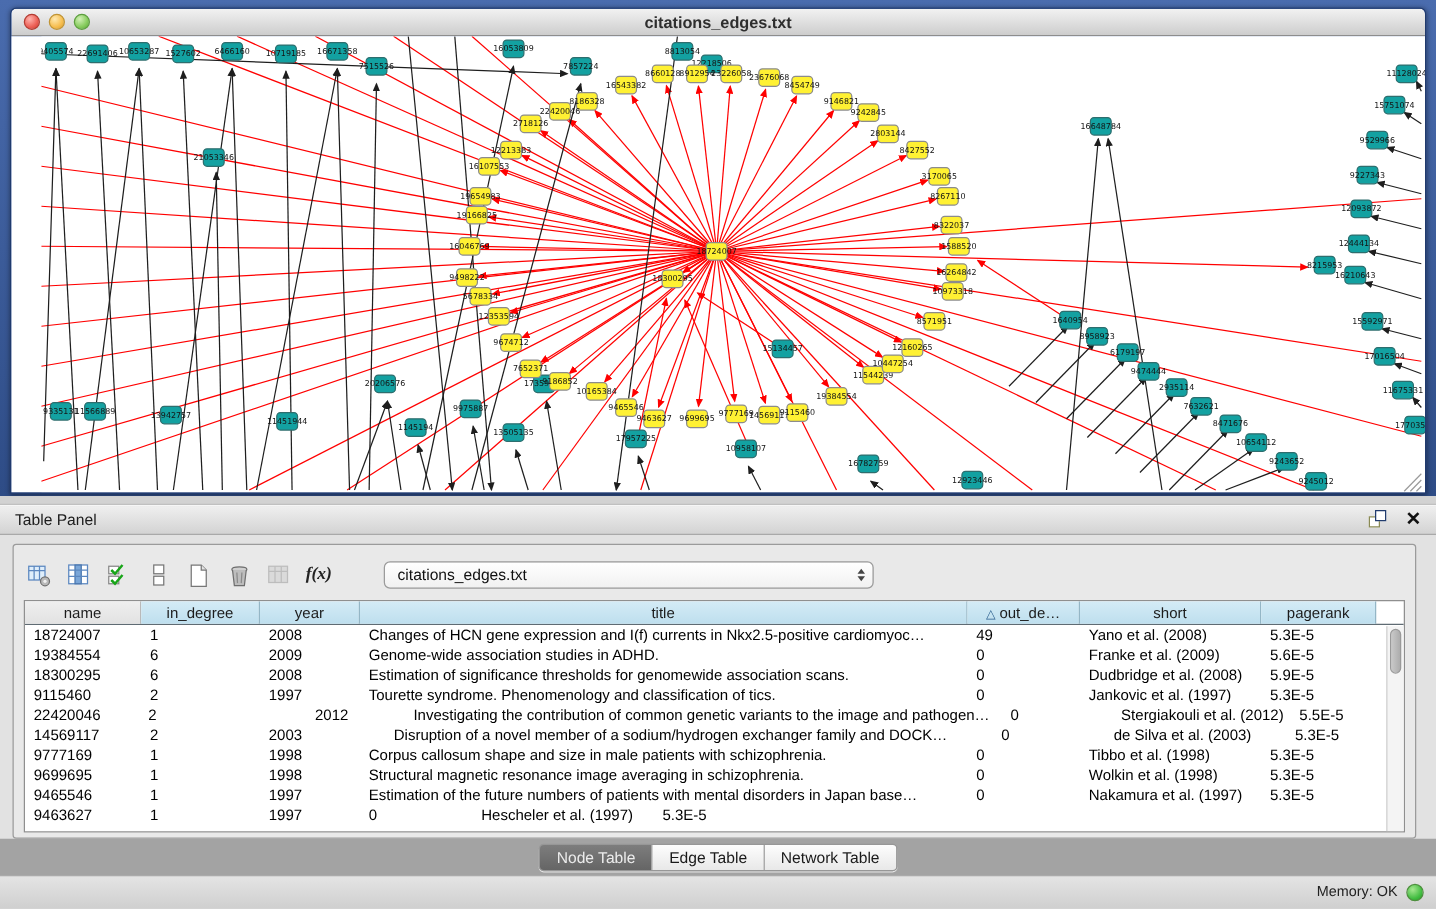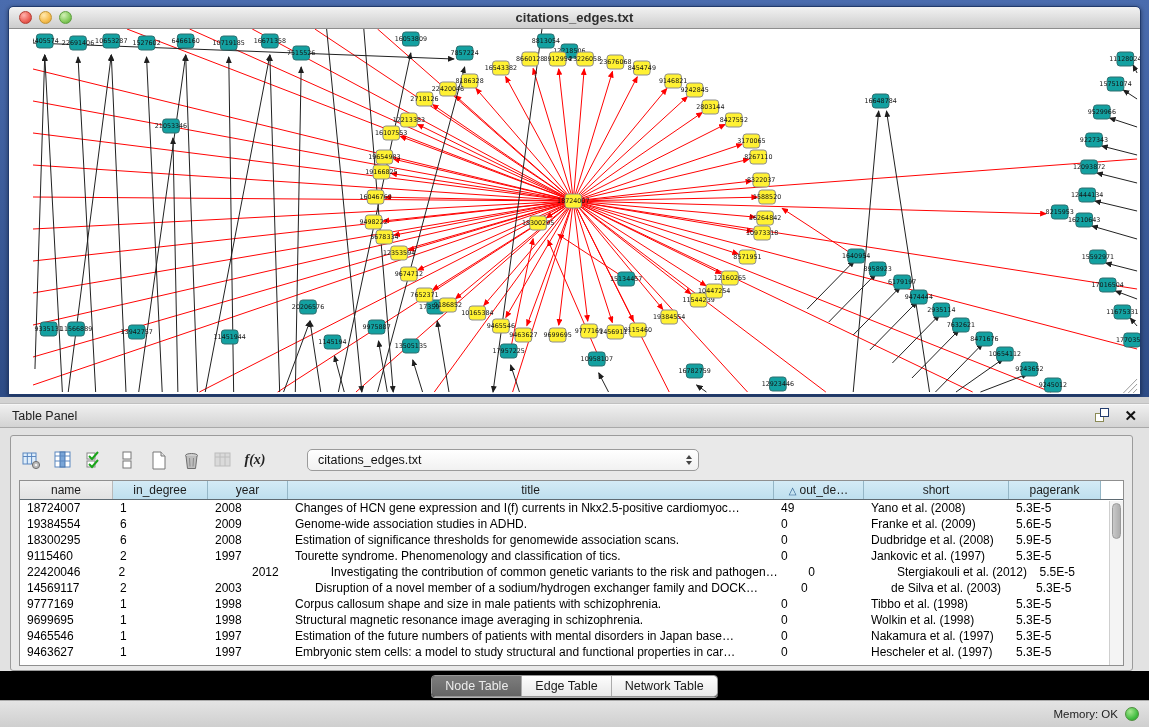--- a/index.html
+++ b/index.html
@@ -61,21 +61,21 @@
     overflow:hidden; white-space:nowrap; cursor:default; }
   .hcell.gray { background:linear-gradient(180deg,#efefef,#e2e2e2); border-right:1px solid #b9b9b9; }
   .hcell .sort { color:#2a5d8c; font-size:10px; margin-right:3px; }
   .trow { display:flex; height:16px; align-items:center; }
   .tcell { font-size:12px; color:#000; padding-left:7px; white-space:nowrap; overflow:hidden; height:16px; line-height:16px; }
   .vscroll { position:absolute; top:20px; right:0; bottom:0; width:14px;
     background:#f4f4f4; border-left:1px solid #cfcfcf; }
   .vthumb { position:absolute; top:2px; left:2px; width:9px; height:36px; border-radius:5px;
     background:linear-gradient(90deg,#c9c9c9,#adadad); border:1px solid #9a9a9a; }
 
-  .tabs-row { height:30px; display:flex; justify-content:center; align-items:center; background:#000000; }
+  .tabs-row { height:30px; display:flex; justify-content:center; align-items:center; background:#a3a3a3; }
   .seg { display:flex; border:1px solid #979797; border-radius:4px; overflow:hidden;
     box-shadow:0 1px 0 rgba(255,255,255,.7); }
   .seg-btn { padding:2px 13px; font-size:12.5px; color:#1a1a1a; line-height:16px;
     background:linear-gradient(180deg,#fdfdfd,#e8e8e8); border-right:1px solid #ababab; cursor:default; }
   .seg-btn:last-child { border-right:none; }
   .seg-btn.selected { background:linear-gradient(180deg,#7d7d7d,#656565); color:#ececec; }
 
   .status-bar { height:27px; flex:0 0 27px; display:flex; align-items:center; justify-content:flex-end;
     gap:7px; padding-right:10px; background:linear-gradient(180deg,#e4e4e4,#cfcfcf);
     border-top:1px solid #aaaaaa; }
@@ -744,21 +744,21 @@
               <div class="tcell" style="width: 80px;">1997</div>
               <div class="tcell" style="width: 486px;">Tourette syndrome. Phenomenology and classification of tics.</div>
               <div class="tcell" style="width: 90px;">0</div>
               <div class="tcell" style="width: 145px;">Jankovic et al. (1997)</div>
               <div class="tcell" style="width: 92px;">5.3E-5</div>
             </div>
             <div class="trow">
               <div class="tcell" style="width: 93px;">22420046</div>
               <div class="tcell" style="width: 95px;">2</div>
               <div class="tcell" style="width: 80px; margin-left: 40px;">2012</div>
-              <div class="tcell" style="width: 486px;">Investigating the contribution of common genetic variants to the risk and pathogen…</div>
+              <div class="tcell" style="width: 486px;">Investigating the contribution of common genetic variants to the image and pathogen…</div>
               <div class="tcell" style="width: 90px;">0</div>
               <div class="tcell" style="width: 145px;">Stergiakouli et al. (2012)</div>
               <div class="tcell" style="width: 92px;">5.5E-5</div>
             </div>
             <div class="trow">
               <div class="tcell" style="width: 93px;">14569117</div>
               <div class="tcell" style="width: 95px;">2</div>
               <div class="tcell" style="width: 80px;">2003</div>
               <div class="tcell" style="width: 486px; margin-left: 20px;">Disruption of a novel member of a sodium/hydrogen exchanger family and DOCK…</div>
               <div class="tcell" style="width: 90px;">0</div>
@@ -789,21 +789,20 @@
               <div class="tcell" style="width: 80px;">1997</div>
               <div class="tcell" style="width: 486px;">Estimation of the future numbers of patients with mental disorders in Japan base…</div>
               <div class="tcell" style="width: 90px;">0</div>
               <div class="tcell" style="width: 145px;">Nakamura et al. (1997)</div>
               <div class="tcell" style="width: 92px;">5.3E-5</div>
             </div>
             <div class="trow">
               <div class="tcell" style="width: 93px;">9463627</div>
               <div class="tcell" style="width: 95px;">1</div>
               <div class="tcell" style="width: 80px;">1997</div>
-              <div class="tcell" style="width: 486px;">Embryonic stem cells: a model to study structural and functional properties in car…</div>
               <div class="tcell" style="width: 90px;">0</div>
               <div class="tcell" style="width: 145px;">Hescheler et al. (1997)</div>
               <div class="tcell" style="width: 92px;">5.3E-5</div>
             </div>
           </div>
         <div class="vscroll">
           <div class="vthumb"></div>
         </div>
       </div>
     </div>

